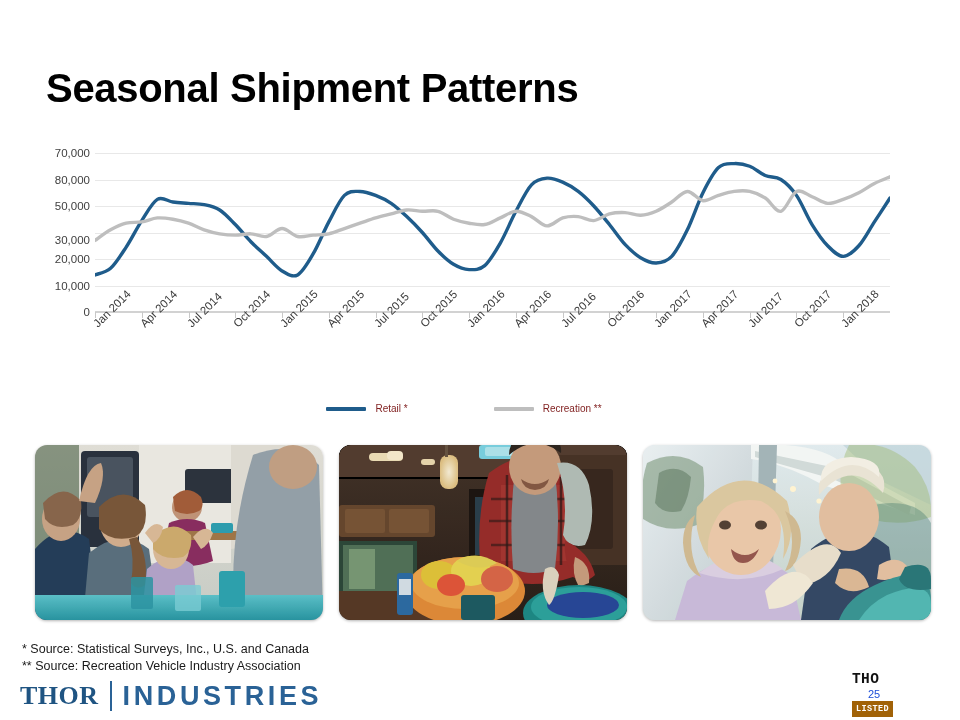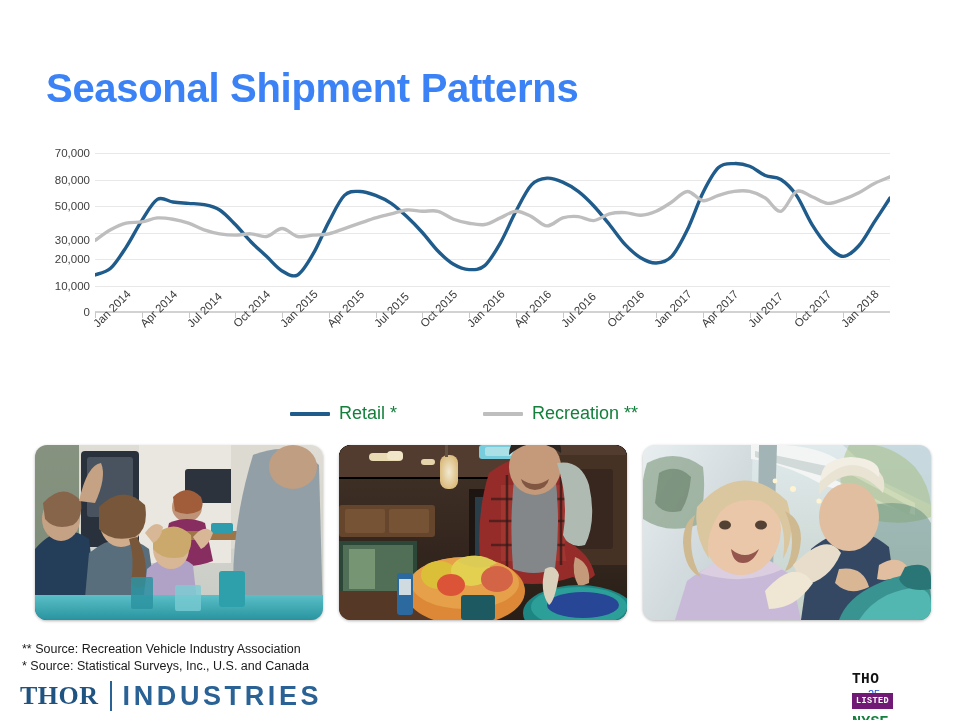--- a/index.html
+++ b/index.html
@@ -11,21 +11,21 @@
     overflow: hidden;
   }
 
   
   #slide-title {
     position: absolute;
     left: 46px;
     top: 66px;
     font-size: 40px;
     font-weight: bold;
-    color: #3b82f6;
+    color: #000000;
     letter-spacing: -0.3px;
     white-space: nowrap;
   }
 
   
   #chart-region {
     position: absolute;
     left: 14px;
     top: 140px;
     width: 900px;
@@ -101,21 +101,21 @@
     left: 0;
     top: 263px;
     width: 900px;
     display: flex;
     justify-content: center;
     gap: 86px;
     align-items: center;
   }
   .legend-item { display: flex; align-items: center; gap: 9px; }
   .legend-swatch { width: 40px; height: 4px; border-radius: 1px; }
-  .legend-text { font-size: 18px; color: #15803d; }
+  .legend-text { font-size: 10px; color: #7f1d1d; }
 
   
   .photo {
     position: absolute;
     top: 445px;
     width: 288px;
     height: 175px;
     border-radius: 12px;
     overflow: hidden;
     box-shadow: 0 1px 3px rgba(0,0,0,0.30);
@@ -179,27 +179,27 @@
     font-family: Liberation Mono, monospace;
   }
   #nyse-ticker {
     font-size: 14.5px;
     font-weight: bold;
     color: #111;
     letter-spacing: 0.4px;
   }
   #nyse-listed {
     display: inline-block;
-    background: #701a75;
+    background: #a16207;
     color: #fff;
     font-size: 8.5px;
     font-weight: bold;
     padding: 4px 4px;
     letter-spacing: 0.4px;
-    margin: 6px 0;
+    margin: 14px 0;
   }
   #nyse-exchange {
     font-size: 15px;
     font-weight: bold;
     color: #15803d;
     letter-spacing: 0.2px;
   }
 </style>
 </head>
 <body>
@@ -433,22 +433,22 @@
     <path d="M236 120 q20 -12 30 4 q-14 14 -32 10 z" fill="#e0bb9a"></path>
     <path d="M196 124 q24 -4 30 18 q-20 10 -34 -4 z" fill="#d8b48f"></path>
     <path d="M232 140 q56 -26 56 16 l0 19 l-92 0 q8 -22 36 -35 z" fill="#2f8e8c"></path>
     <path d="M244 150 q44 -18 44 10 l0 15 l-72 0 q10 -16 28 -25 z" fill="#49b3ad"></path>
     <path d="M262 122 q26 -8 26 12 l0 10 q-26 4 -32 -10 z" fill="#1f6f70"></path>
     <rect x="0" y="0" width="288" height="175" fill="#fff" opacity="0.05"></rect>
   </svg>
 </div>
 
 <div id="footnotes">
+  <div>*  Source:  Statistical Surveys, Inc., U.S. and Canada</div>
   <div>** Source: Recreation Vehicle Industry Association</div>
-  <div>*  Source:  Statistical Surveys, Inc., U.S. and Canada</div>
 </div>
 
 <div id="thor-logo">
   <span id="thor-word">THOR</span>
   <span id="thor-divider"></span>
   <span id="industries-word">INDUSTRIES</span>
 </div>
 
 <div id="page-number">25</div>
 <div id="nyse-badge">

